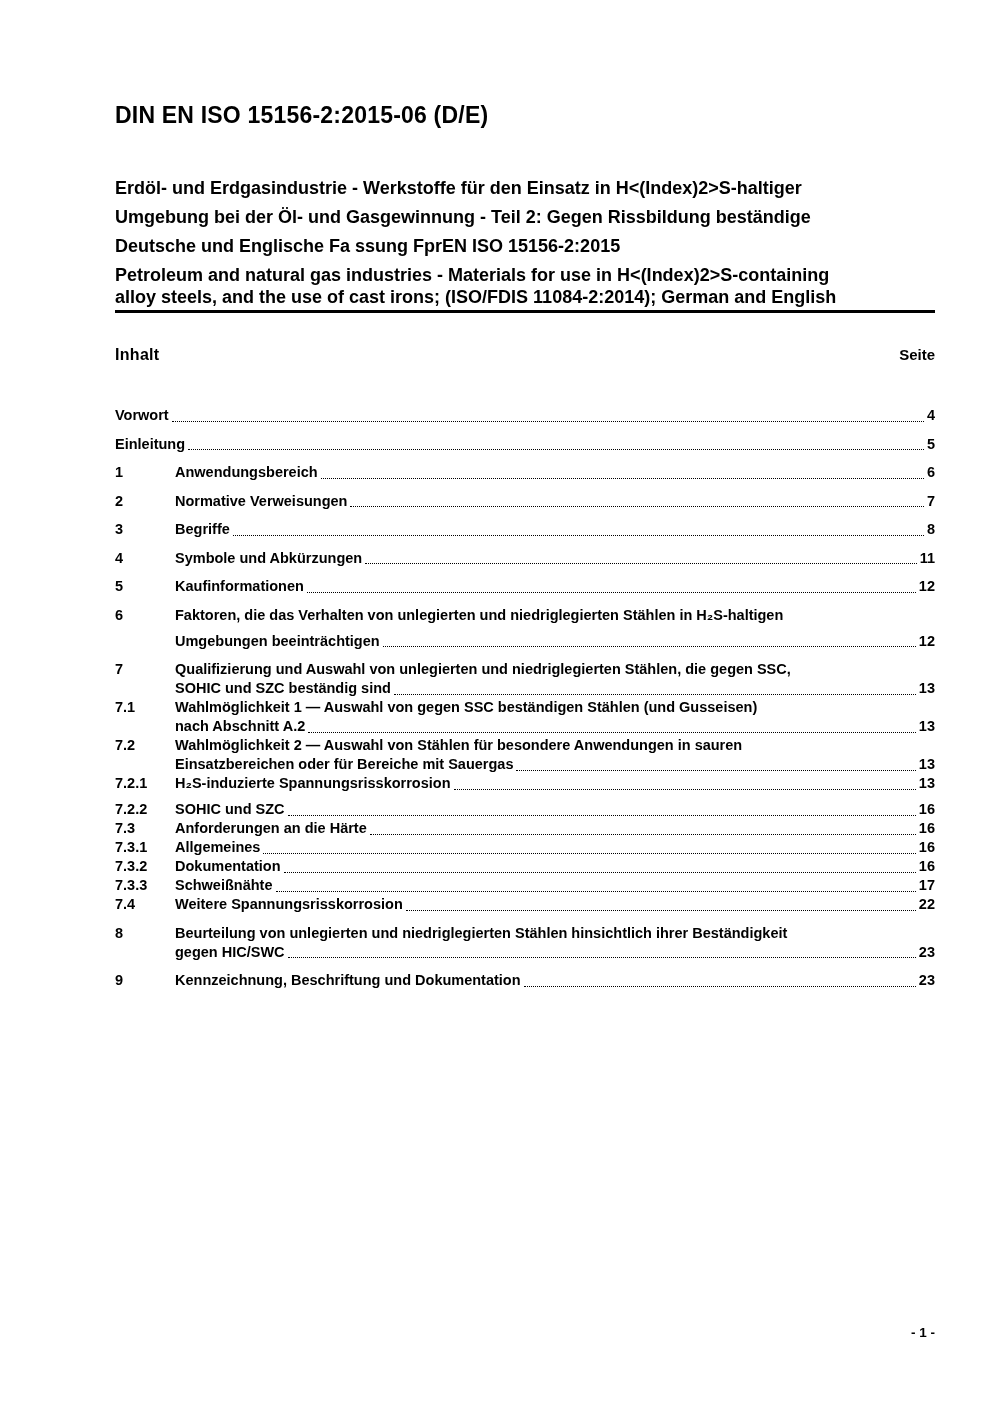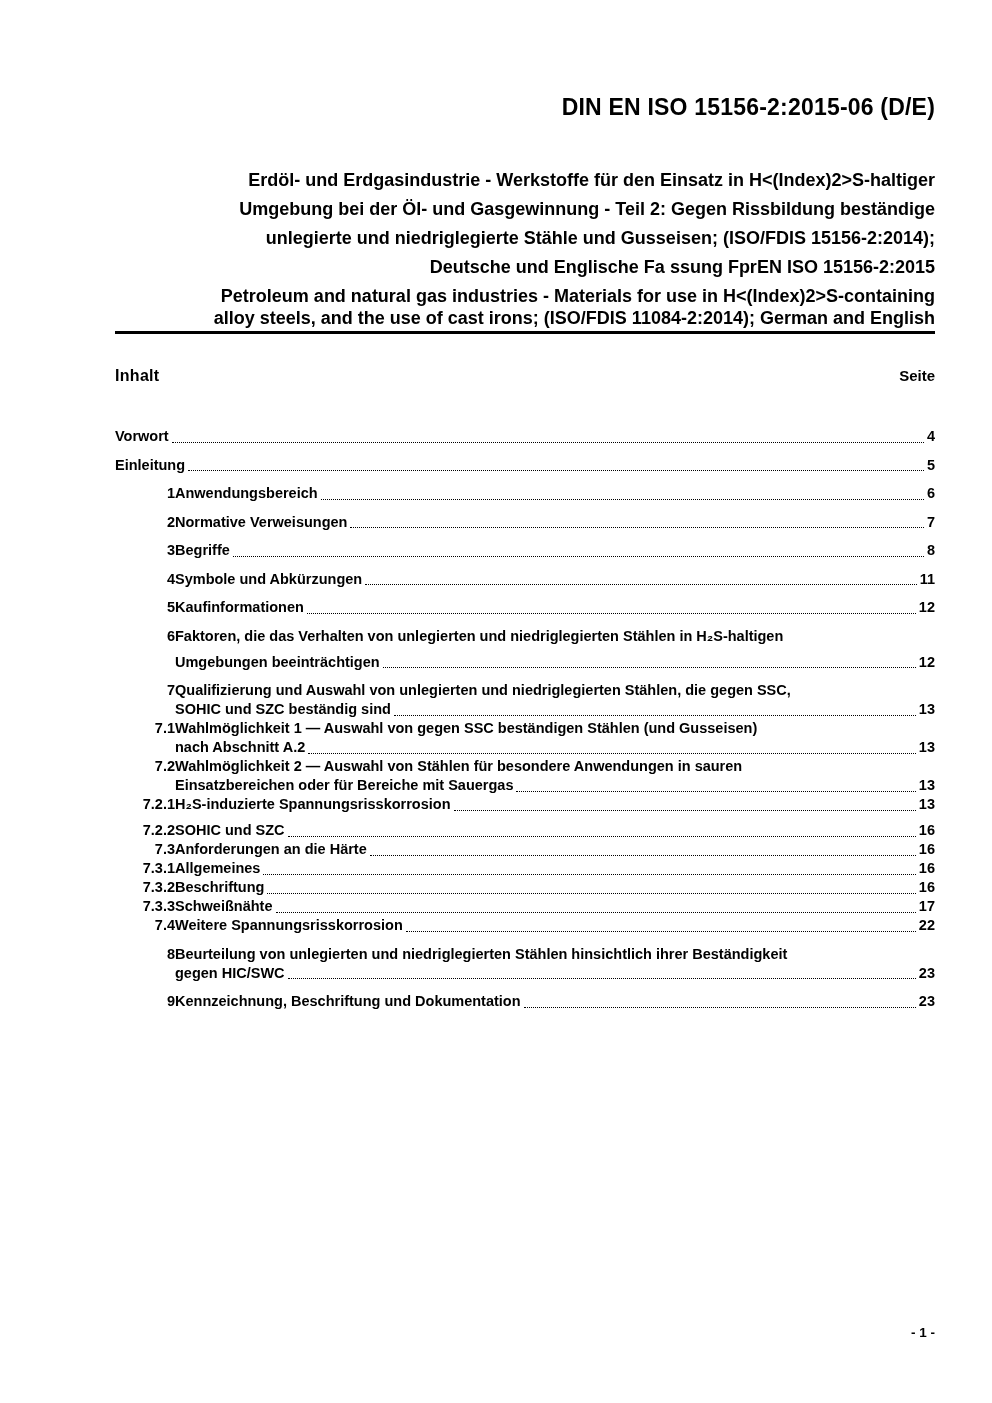--- a/index.html
+++ b/index.html
@@ -3,21 +3,21 @@
 <meta charset="utf-8">
 <style>
   * { margin:0; padding:0; box-sizing:border-box; }
   html, body { background:#ffffff; }
   body {
     width:992px; height:1403px;
     font-family:"Liberation Sans","DejaVu Sans",sans-serif;
     font-weight:700; color:#000000;
     position:relative; overflow:hidden;
   }
-  .page { position:relative; width:992px; height:1403px; padding:0 57px 0 115px; background:#fff;text-align:right; }
+  .page { position:relative; width:992px; height:1403px; padding:8px 57px 0 115px; background:#fff; }
 
   .doc-title { padding-top:93px; font-size:23px; line-height:28px; letter-spacing:0.2px; }
 
   .para { font-size:18px; }
   .para-line { white-space:nowrap; }
   .para.de { margin-top:45px; }
   .para.de .para-line { line-height:29px; }
   .para.en { margin-top:3px; }
   .para.en .para-line { line-height:22px; }
 
@@ -44,21 +44,20 @@
 </head>
 <body>
 
 <div class="page">
 
   <h1 class="doc-title">DIN EN ISO 15156-2:2015-06 (D/E)</h1>
 
   <div class="para de" id="para-de">
       <div class="para-line">Erdöl- und Erdgasindustrie - Werkstoffe für den Einsatz in H&lt;(Index)2&gt;S-haltiger</div>
       <div class="para-line">Umgebung bei der Öl- und Gasgewinnung - Teil 2: Gegen Rissbildung beständige</div>
-      <div class="para-line">unlegierte und niedriglegierte Stähle und Gusseisen; (ISO/FDIS 15156-2:2014);</div>
       <div class="para-line">Deutsche und Englische Fa ssung FprEN ISO 15156-2:2015</div>
     </div>
 
   <div class="para en" id="para-en">
       <div class="para-line">Petroleum and natural gas industries - Materials for use in H&lt;(Index)2&gt;S-containing</div>
       <div class="para-line">alloy steels, and the use of cast irons; (ISO/FDIS 11084-2:2014); German and English</div>
     </div>
 
   <div class="rule"></div>
 
@@ -227,21 +226,21 @@
             <span class="toc-text">Allgemeines</span>
             <span class="leader"></span>
             <span class="toc-page">16</span>
           </div>
         </span>
   </div>
       <div class="toc-entry">
     <span class="toc-num">7.3.2</span>
     <span class="toc-body">
           <div class="toc-line">
-            <span class="toc-text">Beschriftung</span>
+            <span class="toc-text">Dokumentation</span>
             <span class="leader"></span>
             <span class="toc-page">16</span>
           </div>
         </span>
   </div>
       <div class="toc-entry">
     <span class="toc-num">7.3.3</span>
     <span class="toc-body">
           <div class="toc-line">
             <span class="toc-text">Schweißnähte</span>

